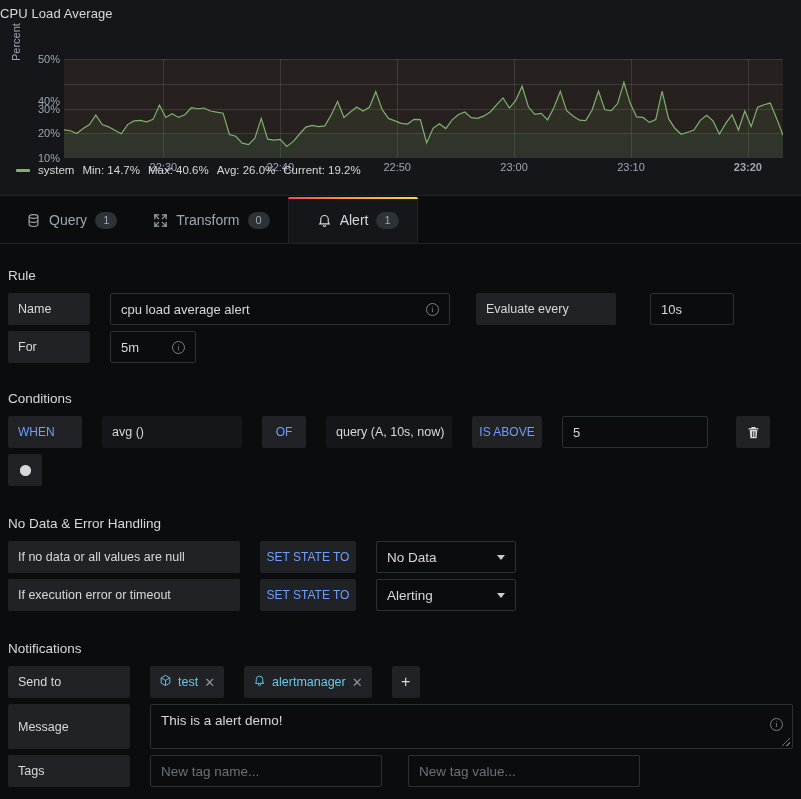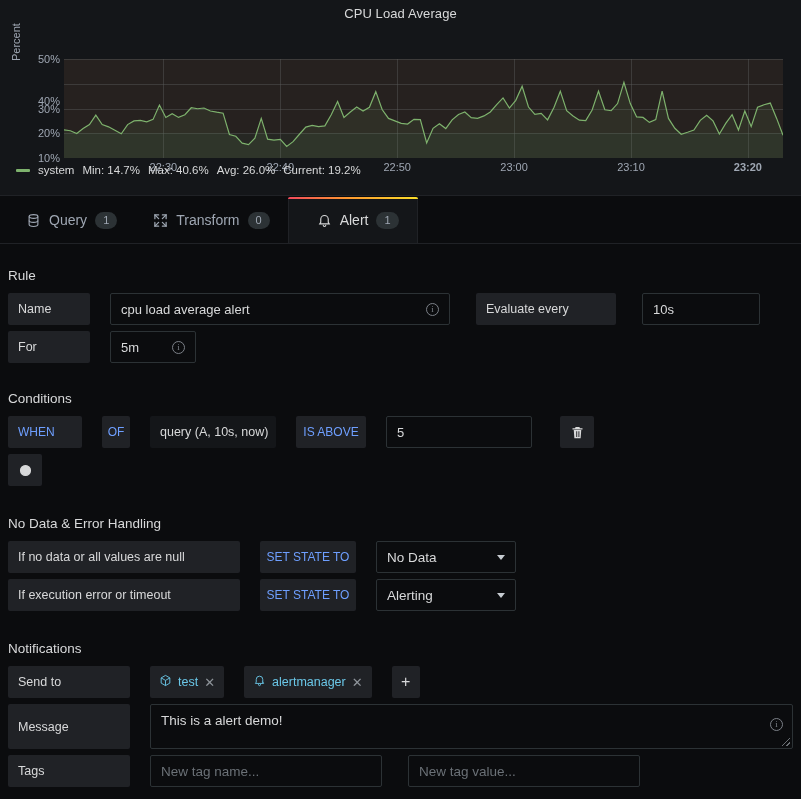--- a/index.html
+++ b/index.html
@@ -14,21 +14,20 @@
 
   
   .panel {
     position: relative;
     width: 801px;
     height: 196px;
     background: #141619;
     border-bottom: 1px solid #202226;
   }
   .panel-title {
-    text-align: center;
     font-size: 13px;
     color: #d8d9da;
     padding-top: 6px;
     letter-spacing: .1px;
   }
   .chart-wrap {
     position: relative;
     width: 801px;
     height: 130px;
   }
@@ -389,38 +388,39 @@
 
   <div class="section-title">Rule</div>
 
   <div class="row">
     <div class="fld-label" style="width:82px">Name</div>
     <div class="fld-input" style="width:340px">
       <span>cpu load average alert</span>
       <span class="info-icon">i</span>
     </div>
     <div class="fld-label" style="width:140px;margin-left:6px">Evaluate every</div>
-    <div class="fld-input" style="width:118px;margin-left:6px">
+    <div class="fld-input" style="width:84px;margin-left:14px">
       <span>10s</span>
     </div>
   </div>
 
   <div class="row">
     <div class="fld-label" style="width:82px">For</div>
     <div class="fld-input" style="width:86px">
       <span>5m</span>
       <span class="info-icon">i</span>
     </div>
   </div>
 
   <div class="section-title" style="padding-top:22px">Conditions</div>
 
   <div class="row">
     <div class="op-label" style="width:74px">WHEN</div>
-    <div class="op-label" style="width:28px;justify-content:center">OF</div>
+    <div class="fld-flat" style="width:140px">avg ()</div>
+    <div class="op-label" style="width:44px;justify-content:center">OF</div>
     <div class="fld-flat" style="width:126px">query (A, 10s, now)</div>
     <div class="op-label" style="width:70px;justify-content:center">IS ABOVE</div>
     <div class="fld-input" style="width:146px">
       <span>5</span>
     </div>
     <div class="icon-btn" style="margin-left:8px">
       <svg viewBox="0 0 24 24">
           <path d="M9 3h6l1 2h4v2H4V5h4l1-2zM6 8h12l-1 13H7L6 8zm4 2v9h1.5v-9H10zm3.5 0v9H15v-9h-1.5z"></path>
         </svg>
     </div>

